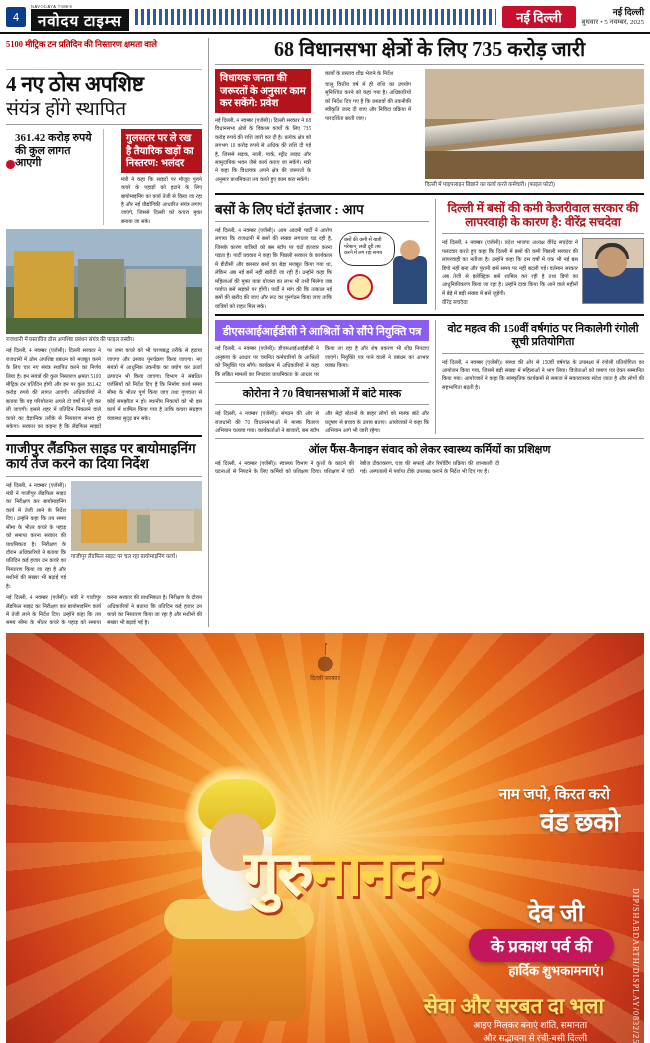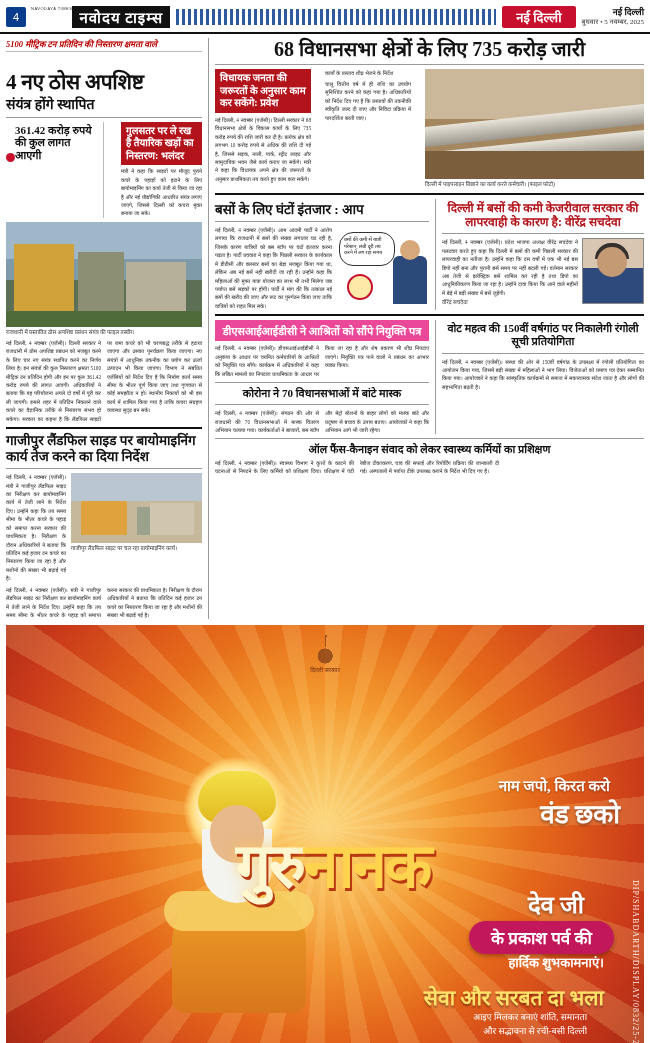--- a/index.html
+++ b/index.html
@@ -2,52 +2,52 @@
 <html><head>
 <meta charset="utf-8">
 <style>
   html,body{margin:0;padding:0;background:#fff;}
   body{width:650px;height:1043px;font-family:"Liberation Serif",serif;color:#111;overflow:hidden;position:relative;}
   .page{width:650px;height:1043px;position:relative;background:#fff;box-sizing:border-box;}
 
   
   .masthead{display:flex;align-items:center;height:34px;border-bottom:2px solid #111;padding:2px 6px 0 6px;box-sizing:border-box;}
   .pageno{width:20px;height:20px;background:#0a3e8c;color:#fff;font-size:11px;display:flex;align-items:center;justify-content:center;border-radius:2px;font-family:"Liberation Sans",sans-serif;}
-  .logo-wrap{display:flex;margin-left:5px;}
+  .logo-wrap{display:flex;flex-direction:column;margin-left:5px;}
   .logo-top{font-size:4px;letter-spacing:.5px;color:#333;font-family:"Liberation Sans",sans-serif;}
   .logo-main{background:#111;color:#fff;font-size:15px;font-weight:bold;padding:1px 7px;letter-spacing:1px;}
   .mh-bars{flex:1;height:16px;margin:0 6px;background:repeating-linear-gradient(90deg,#0a3e8c 0 3px,#fff 3px 6px);opacity:.85;}
   .city-box{background:#c8102e;color:#fff;font-size:13px;font-weight:bold;padding:2px 14px;border-radius:2px;}
   .mh-right{display:flex;flex-direction:column;align-items:flex-end;font-size:7px;margin-left:6px;line-height:1.25;}
   .mh-right .l1{font-weight:bold;font-size:9px;}
   .mh-right .l2{font-size:7px;color:#333;}
 
   
   .content{display:flex;padding:4px 6px 0 6px;box-sizing:border-box;}
   .colL{width:196px;}
   .colR{flex:1;margin-left:6px;}
   .rule-v{border-left:1px solid #999;}
 
   
-  .kicker{font-size:8.5px;color:#b00;font-weight:bold;border-bottom:1px solid #bbb;padding-bottom:2px;margin-bottom:19px;font-style:italic;}
+  .kicker{font-size:8.5px;color:#b00;font-weight:bold;border-bottom:1px solid #bbb;padding-bottom:20px;margin-bottom:3px;}
   h1.lead{font-size:21px;line-height:1.08;margin:2px 0 3px 0;font-weight:bold;letter-spacing:-.3px;}
-  h2.sub{font-size:14px;line-height:1.08;margin:0 0 5px 0;font-weight:bold;}
+  h2.sub{font-size:19px;line-height:1.08;margin:0 0 5px 0;font-weight:normal;}
   .hl-big{font-size:20px;font-weight:bold;line-height:1.12;margin:0 0 4px 0;text-align:center;}
   .hl-mid{font-size:13.5px;font-weight:bold;line-height:1.15;margin:3px 0;}
   .hl-sm{font-size:11px;font-weight:bold;line-height:1.2;margin:2px 0;}
   .hl-red{color:#b3131b;}
   .hr-thin{border:0;border-top:1px solid #999;margin:4px 0;}
   .hr-thick{border:0;border-top:2px solid #111;margin:4px 0;}
 
   .stat{display:flex;align-items:flex-end;margin:2px 0 4px 0;}
   .stat .dot{width:9px;height:9px;border-radius:50%;background:#c8102e;margin-top:3px;flex:none;}
   .stat .txt{font-size:11px;font-weight:bold;line-height:1.15;}
 
   .redbox{background:#b3131b;color:#fff;font-size:10px;font-weight:bold;padding:3px 5px;line-height:1.25;}
-  .bluebar{background:#ec4899;color:#fff;font-size:11px;font-weight:bold;padding:3px 5px;text-align:center;}
+  .bluebar{background:#8b5cf6;color:#fff;font-size:11px;font-weight:bold;padding:3px 5px;text-align:center;}
 
   
   .body{font-size:5.2px;line-height:1.62;text-align:justify;color:#2a2a2a;hyphens:auto;word-spacing:.3px;}
   .cols2{column-count:2;column-gap:6px;}
   .cols3{column-count:3;column-gap:6px;}
 
   
   .img{position:relative;overflow:hidden;background:#ccc;}
   .cap{font-size:5.5px;color:#333;line-height:1.3;margin-top:2px;}
 
@@ -94,21 +94,21 @@
   .guru{position:absolute;left:148px;top:138px;width:170px;height:250px;}
   .guru .halo{position:absolute;left:30px;top:-6px;width:104px;height:104px;border-radius:50%;background:radial-gradient(circle,#fff7cf 0 45%,#ffd97a 60%,rgba(255,200,80,0) 72%);}
   .guru .turban{position:absolute;left:44px;top:8px;width:78px;height:52px;border-radius:40px 40px 26px 26px;background:linear-gradient(180deg,#f4e04a,#e2b91f);}
   .guru .face{position:absolute;left:56px;top:42px;width:54px;height:58px;border-radius:27px;background:#e8b98a;}
   .guru .beard{position:absolute;left:48px;top:66px;width:70px;height:74px;border-radius:0 0 35px 35px;background:#f3f3ef;}
   .guru .robe{position:absolute;left:18px;top:120px;width:134px;height:130px;border-radius:60px 60px 14px 14px;background:linear-gradient(180deg,#f0a229,#d8761c);}
   .guru .shawl{position:absolute;left:10px;top:128px;width:150px;height:40px;border-radius:40px;background:#f7d36a;opacity:.85;}
 
   .ad .ln1{position:absolute;right:34px;top:150px;color:#fff;font-size:15px;font-weight:bold;text-shadow:0 1px 2px rgba(0,0,0,.35);}
   .ad .ln2{position:absolute;right:24px;top:170px;color:#fff;font-size:26px;font-weight:bold;text-shadow:0 2px 3px rgba(0,0,0,.35);}
-  .ad .guruword{position:absolute;left:230px;top:196px;font-size:62px;font-weight:bold;color:#fff7cf;text-shadow:2px 3px 0 #b93a12, 0 0 14px rgba(255,200,80,.8);letter-spacing:-2px;}
+  .ad .guruword{position:absolute;left:238px;top:196px;font-size:62px;font-weight:bold;color:#fff7cf;text-shadow:2px 3px 0 #b93a12, 0 0 14px rgba(255,200,80,.8);letter-spacing:-2px;}
   .ad .nanak{color:#ffd34d;}
   .ad .devji{position:absolute;right:60px;top:262px;font-size:24px;font-weight:bold;color:#fff;text-shadow:0 2px 3px rgba(0,0,0,.35);}
   .ad .pill{position:absolute;right:30px;top:296px;background:#c2185b;color:#fff;font-size:17px;font-weight:bold;padding:5px 22px;border-radius:20px;box-shadow:0 2px 4px rgba(0,0,0,.3);}
   .ad .wish{position:absolute;right:40px;top:328px;color:#fff;font-size:13px;font-weight:bold;}
   .ad .seva{position:absolute;right:40px;top:358px;color:#ffe169;font-size:21px;font-weight:bold;text-shadow:0 2px 2px rgba(0,0,0,.35);}
   .ad .tag{position:absolute;right:57px;top:386px;color:#fff;font-size:9px;text-align:right;line-height:1.5;}
   .ad .dip{position:absolute;right:4px;top:255px;color:#fff;font-size:8px;writing-mode:vertical-rl;letter-spacing:1px;opacity:.9;}
 </style>
 </head>
 <body>

